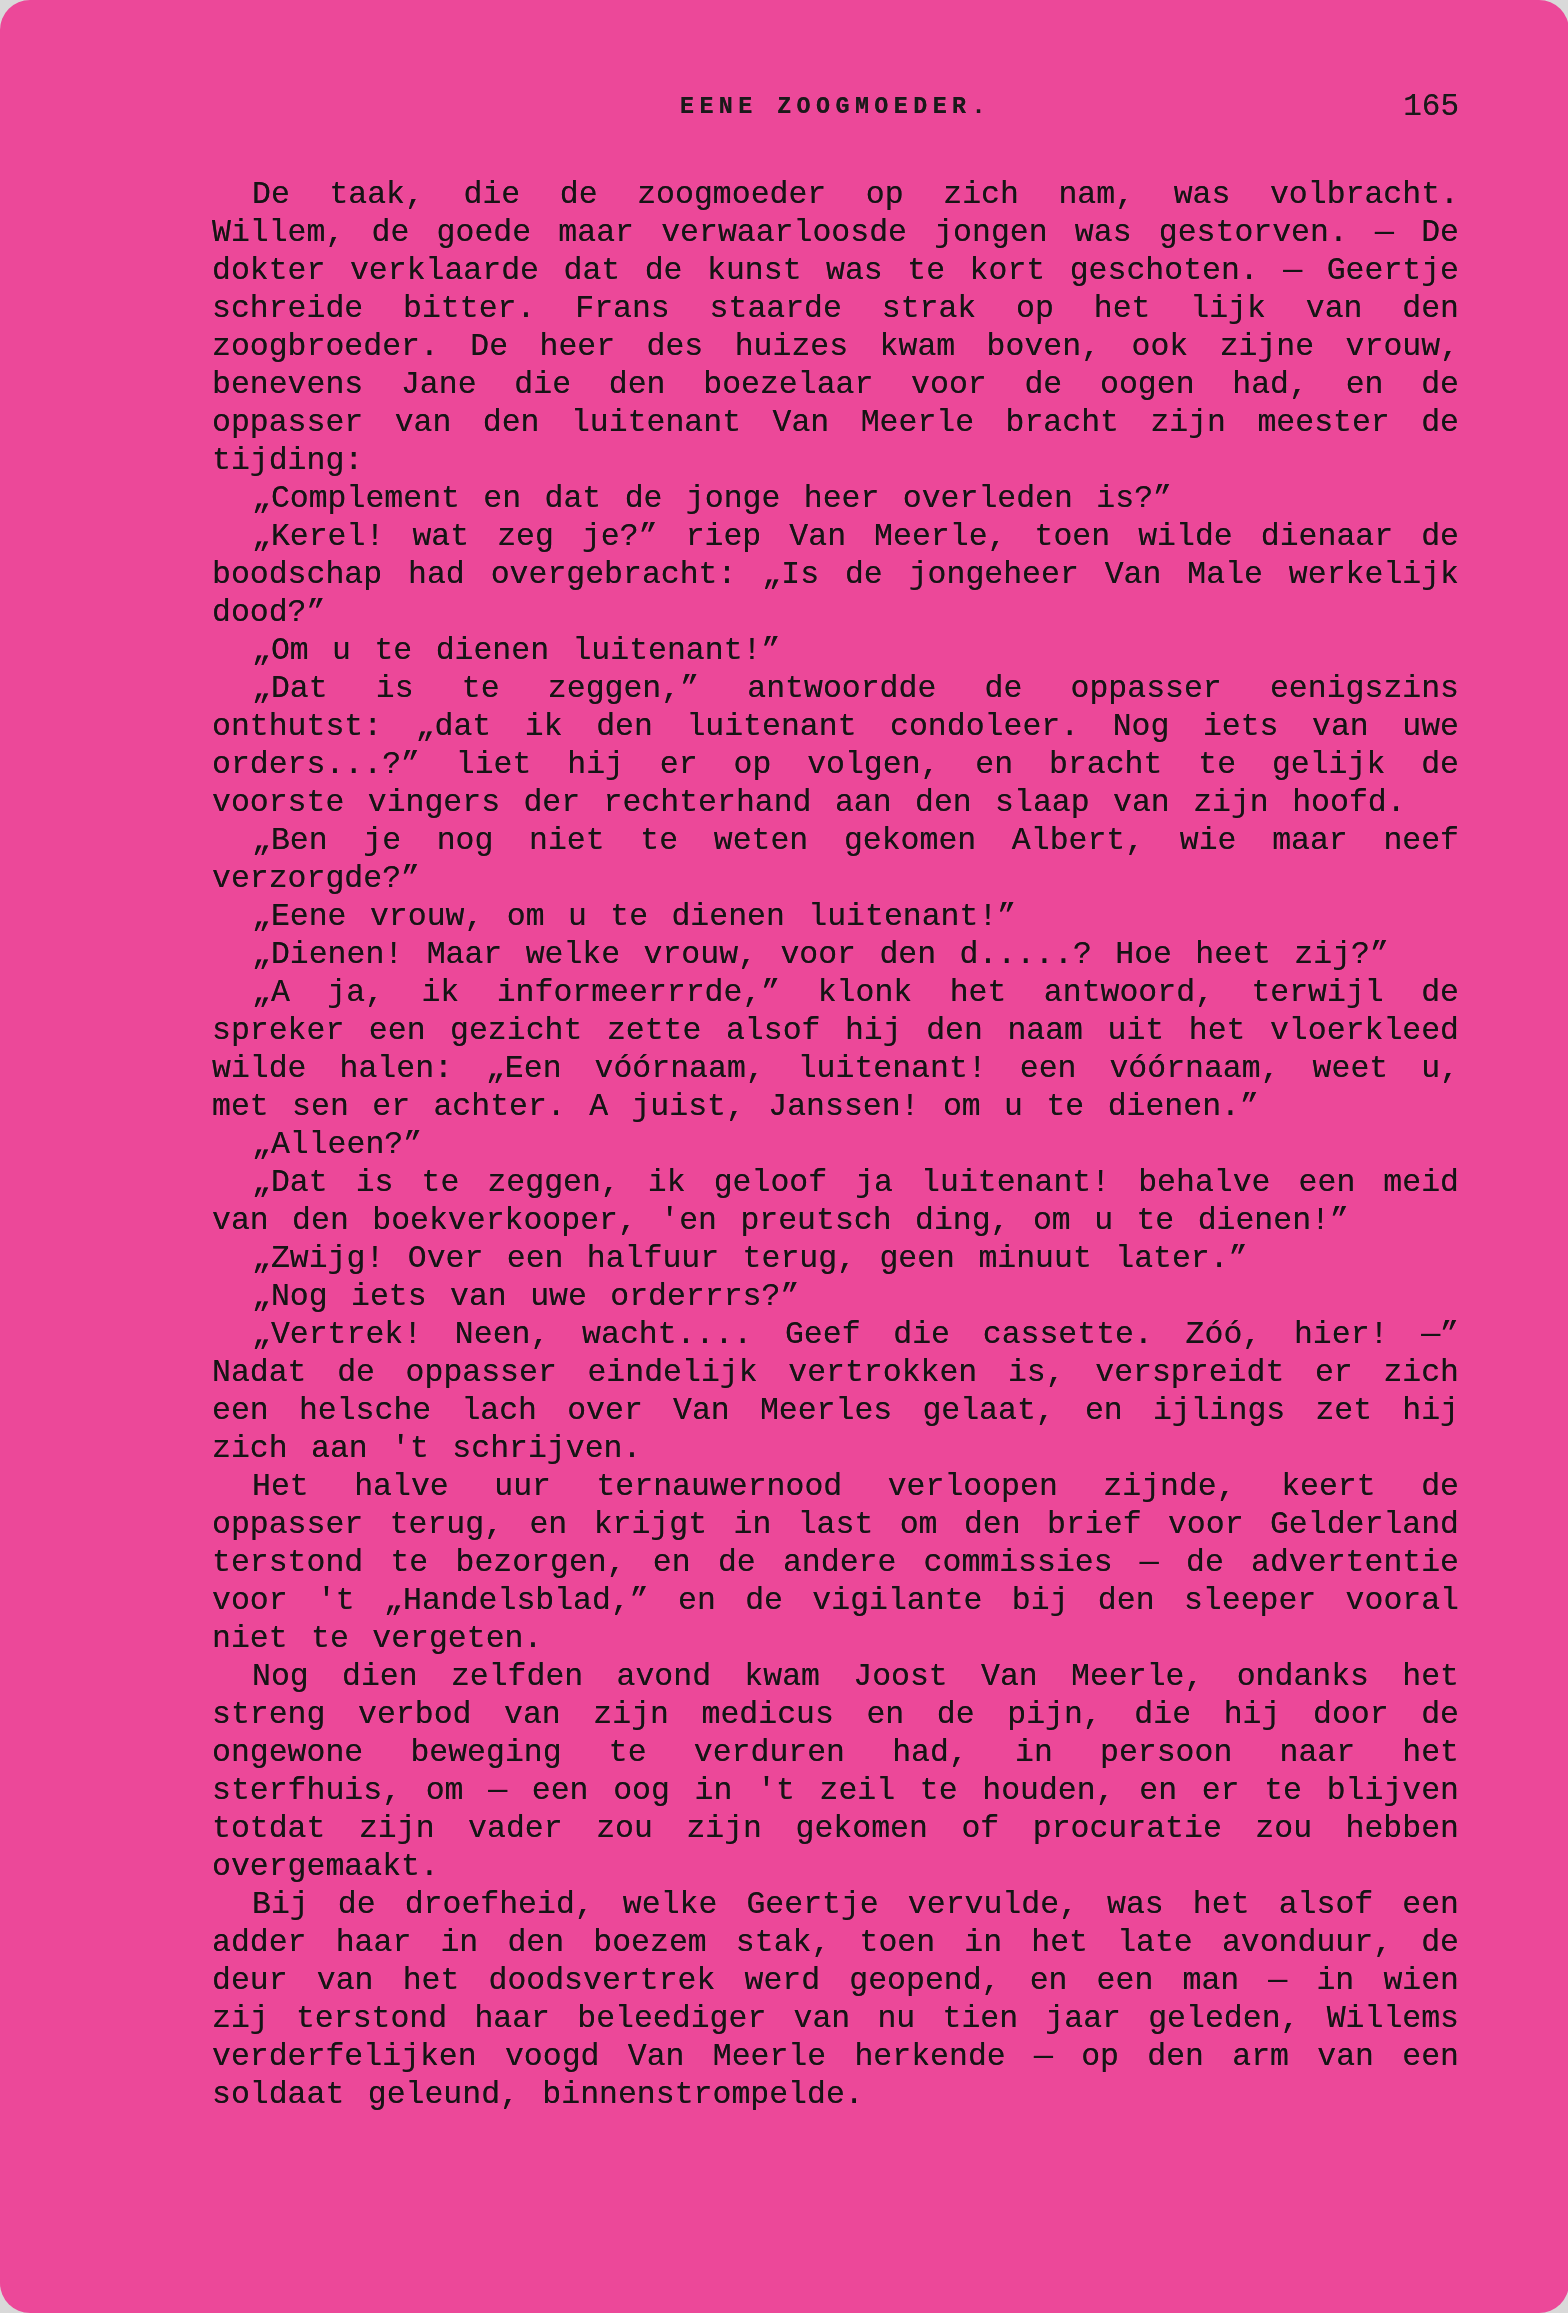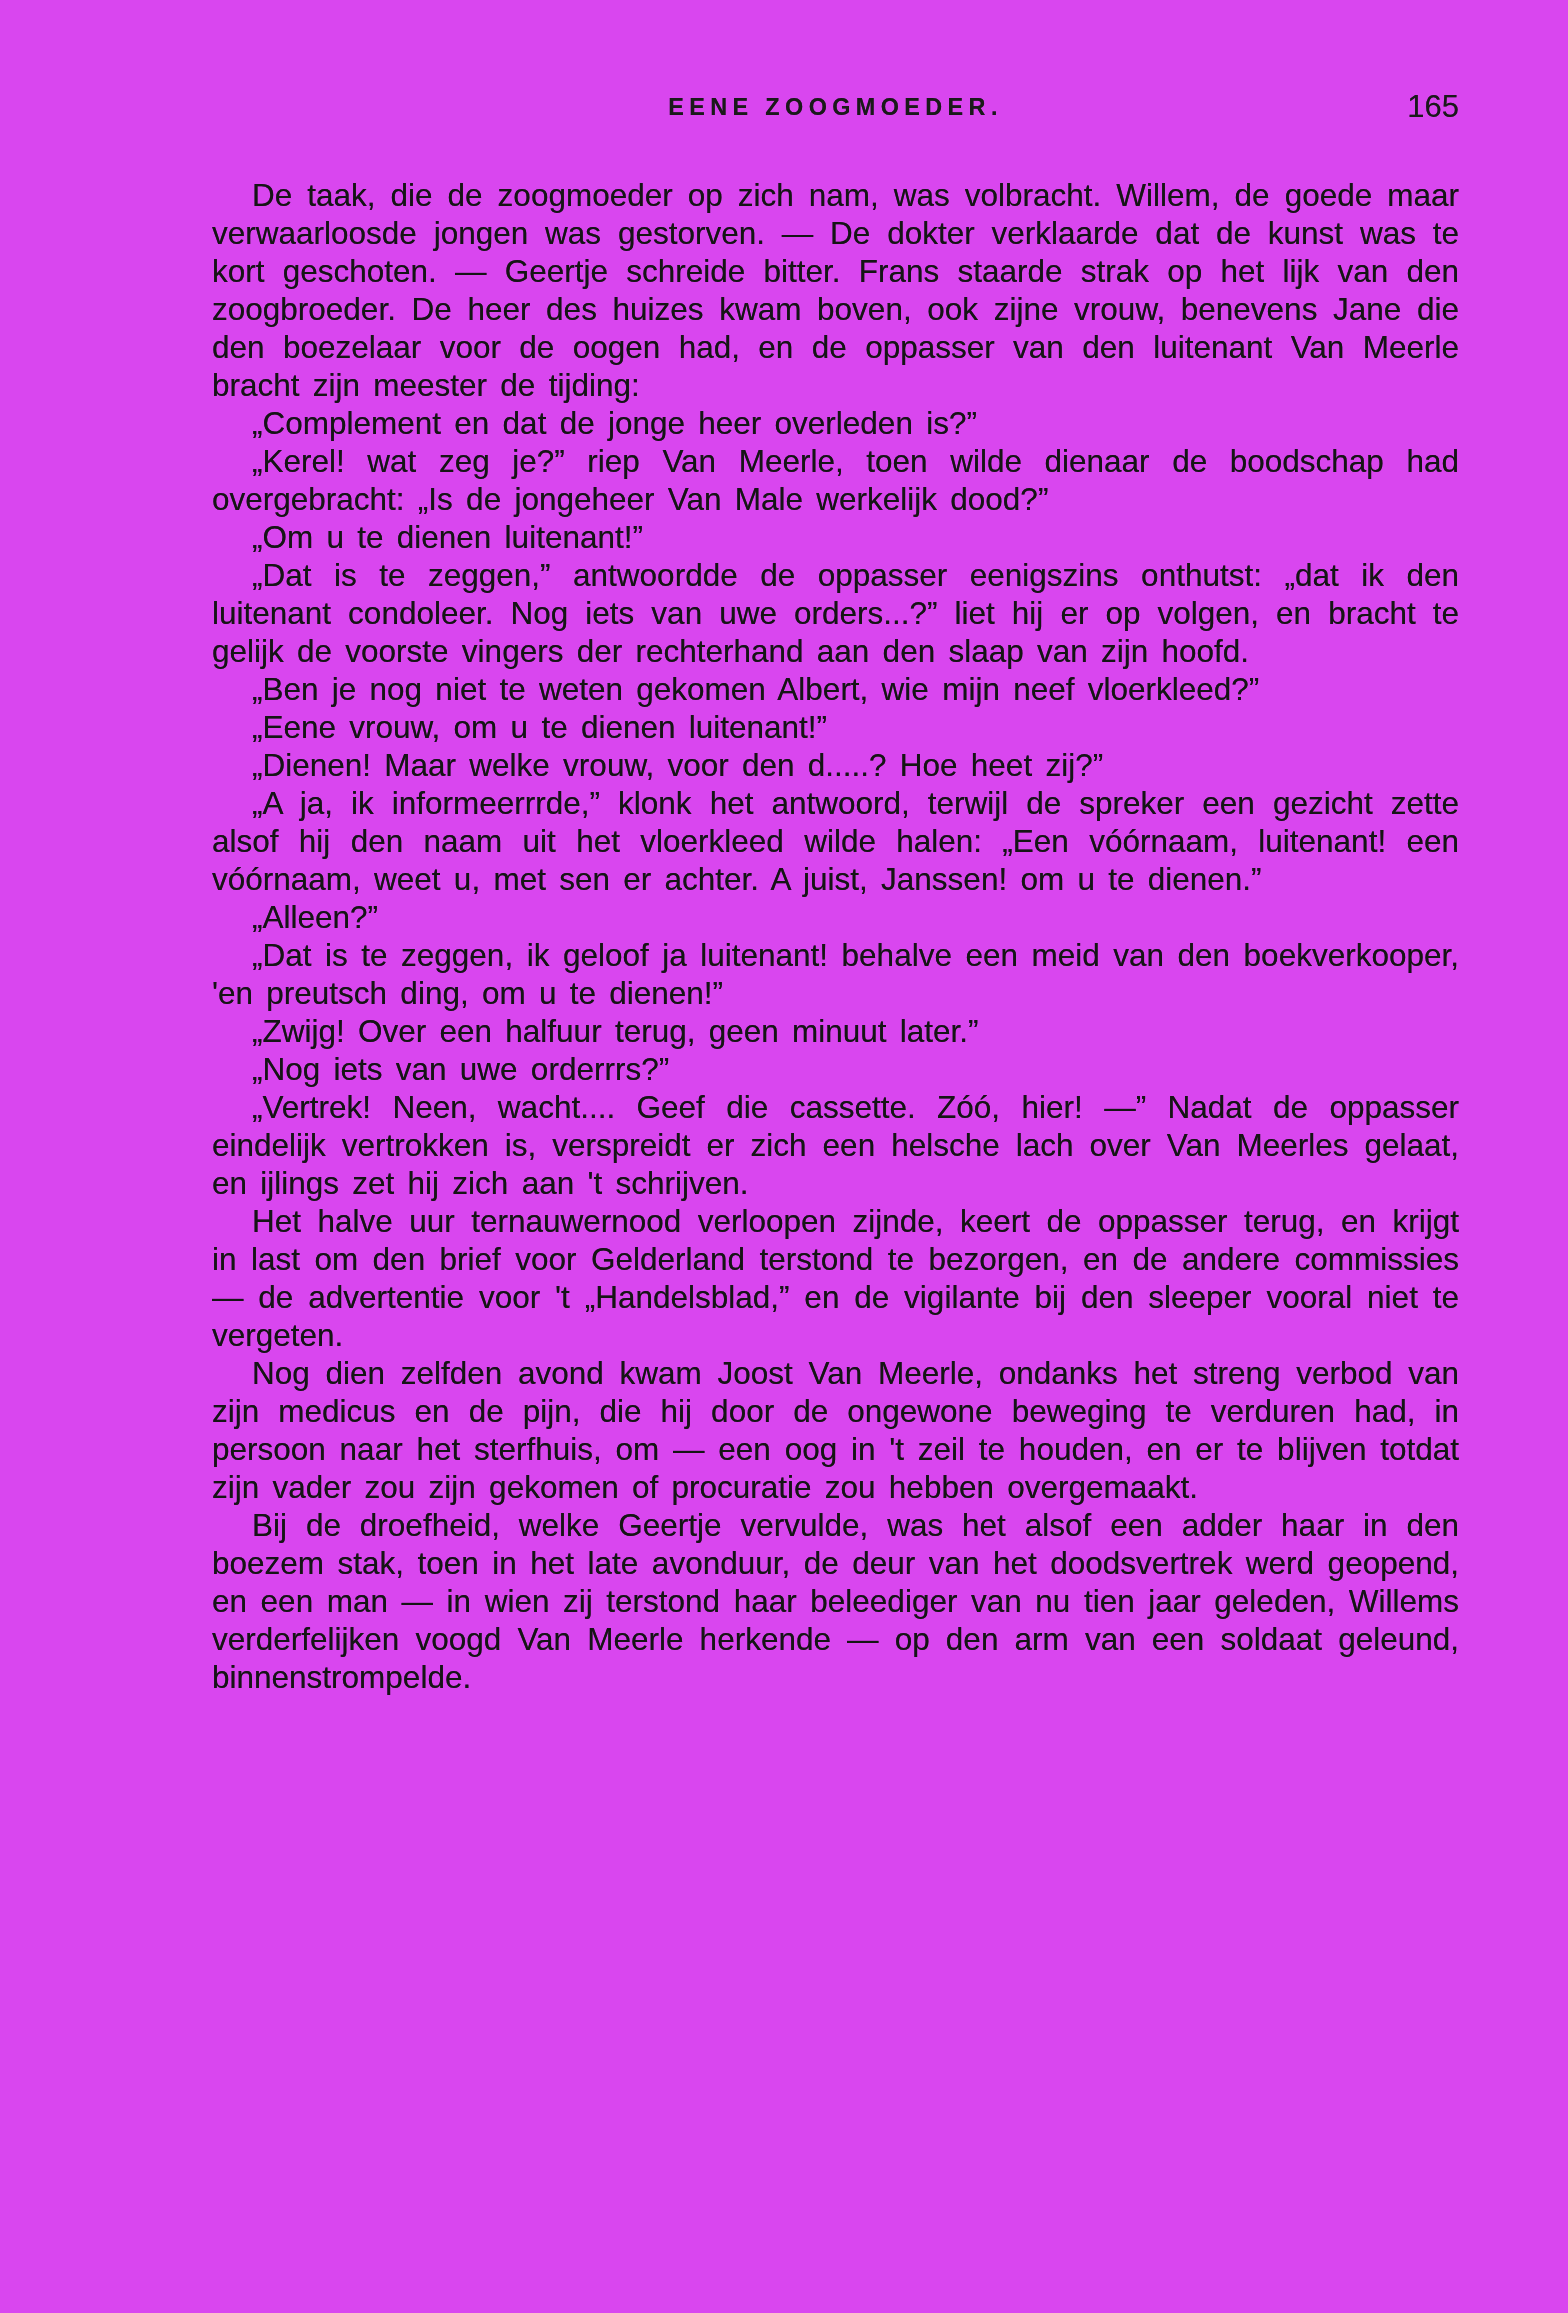--- a/index.html
+++ b/index.html
@@ -5,24 +5,25 @@
   html, body {
     margin: 0;
     padding: 0;
     background: #d9d9d9;
   }
   .page {
     position: relative;
     width: 1569px;
     height: 2313px;
     margin: 0 auto;
-    background: #d946ef;
-    font-family: Liberation Sans, sans-serif;
+    background: #ec4899;
+    font-family: Liberation Mono, monospace;
     color: #151515;
     overflow: hidden;
+    border-radius: 30px;
   }
   .page-header {
     position: absolute;
     top: 94px;
     left: 212px;
     width: 1247px;
     height: 43px;
   }
   .running-title {
     position: absolute;
@@ -67,21 +68,21 @@
   <div class="page-header">
     <span class="running-title">EENE ZOOGMOEDER.</span>
     <span class="page-number">165</span>
   </div>
   <div class="page-body">
       <p>De taak, die de zoogmoeder op zich nam, was volbracht. Willem, de goede maar verwaarloosde jongen was gestorven. — De dokter verklaarde dat de kunst was te kort geschoten. — Geertje schreide bitter. Frans staarde strak op het lijk van den zoogbroeder. De heer des huizes kwam boven, ook zijne vrouw, benevens Jane die den boezelaar voor de oogen had, en de oppasser van den luitenant Van Meerle bracht zijn meester de tijding:</p>
       <p>„Complement en dat de jonge heer overleden is?”</p>
       <p>„Kerel! wat zeg je?” riep Van Meerle, toen wilde dienaar de boodschap had overgebracht: „Is de jongeheer Van Male werkelijk dood?”</p>
       <p>„Om u te dienen luitenant!”</p>
       <p>„Dat is te zeggen,” antwoordde de oppasser eenigszins onthutst: „dat ik den luitenant condoleer. Nog iets van uwe orders...?” liet hij er op volgen, en bracht te gelijk de voorste vingers der rechterhand aan den slaap van zijn hoofd.</p>
-      <p>„Ben je nog niet te weten gekomen Albert, wie mijn neef vloerkleed?”</p>
+      <p>„Ben je nog niet te weten gekomen Albert, wie maar neef verzorgde?”</p>
       <p>„Eene vrouw, om u te dienen luitenant!”</p>
       <p>„Dienen! Maar welke vrouw, voor den d.....? Hoe heet zij?”</p>
       <p>„A ja, ik informeerrrde,” klonk het antwoord, terwijl de spreker een gezicht zette alsof hij den naam uit het vloerkleed wilde halen: „Een vóórnaam, luitenant! een vóórnaam, weet u, met sen er achter. A juist, Janssen! om u te dienen.”</p>
       <p>„Alleen?”</p>
       <p>„Dat is te zeggen, ik geloof ja luitenant! behalve een meid van den boekverkooper, 'en preutsch ding, om u te dienen!”</p>
       <p>„Zwijg! Over een halfuur terug, geen minuut later.”</p>
       <p>„Nog iets van uwe orderrrs?”</p>
       <p>„Vertrek! Neen, wacht.... Geef die cassette. Zóó, hier! —” Nadat de oppasser eindelijk vertrokken is, verspreidt er zich een helsche lach over Van Meerles gelaat, en ijlings zet hij zich aan 't schrijven.</p>
       <p>Het halve uur ternauwernood verloopen zijnde, keert de oppasser terug, en krijgt in last om den brief voor Gelderland terstond te bezorgen, en de andere commissies — de advertentie voor 't „Handelsblad,” en de vigilante bij den sleeper vooral niet te vergeten.</p>
       <p>Nog dien zelfden avond kwam Joost Van Meerle, ondanks het streng verbod van zijn medicus en de pijn, die hij door de ongewone beweging te verduren had, in persoon naar het sterfhuis, om — een oog in 't zeil te houden, en er te blijven totdat zijn vader zou zijn gekomen of procuratie zou hebben overgemaakt.</p>

